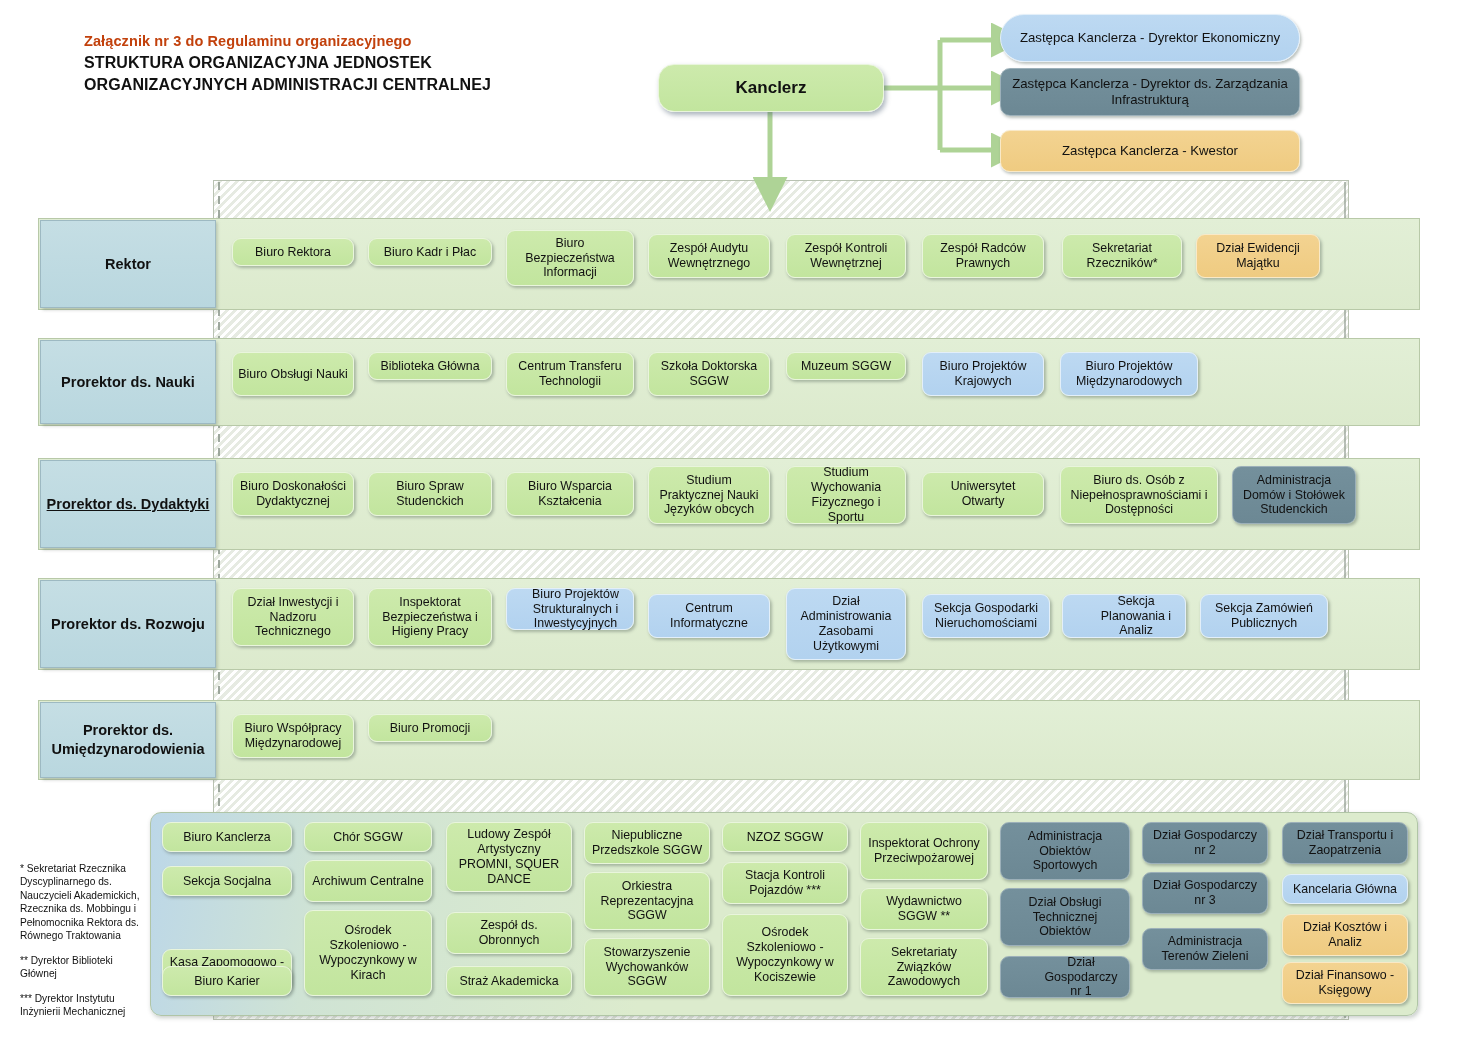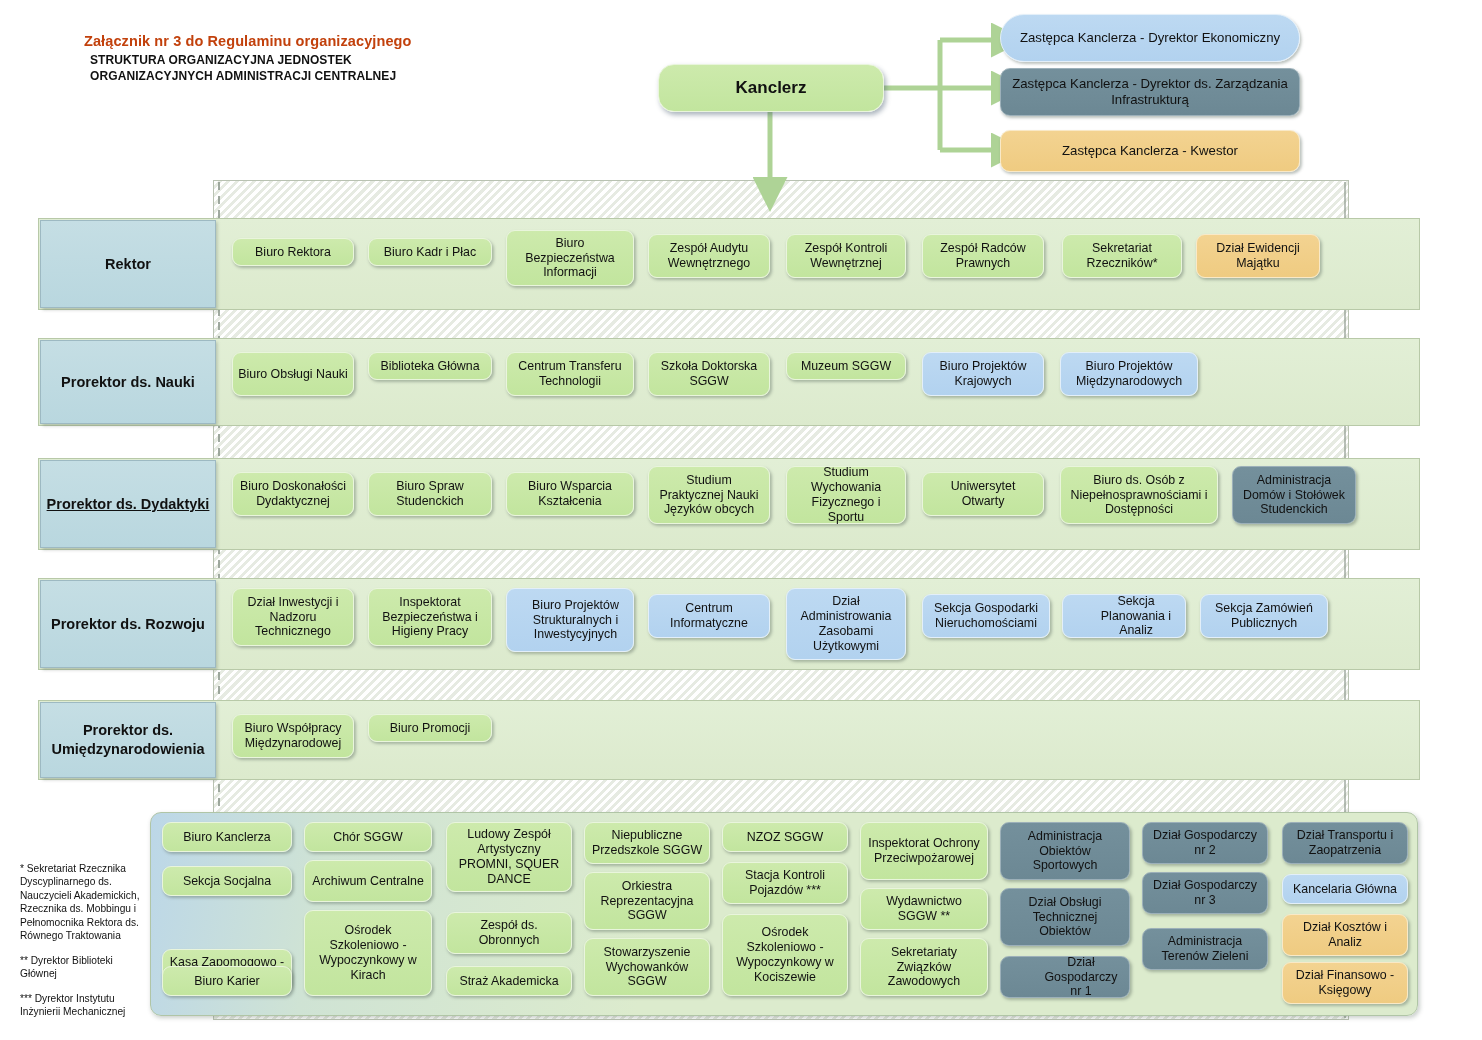--- a/index.html
+++ b/index.html
@@ -12,23 +12,22 @@
   }
   #root { position: relative; width: 1482px; height: 1040px; }
 
   
   .title-block { position: absolute; left: 84px; top: 32px; width: 520px; }
   .title-line1 {
     font-size: 14.5px; font-weight: bold; color: #c2410c; line-height: 1.35;
     letter-spacing: .1px;
   }
   .title-line2, .title-line3 {
-    font-size: 12px; font-weight: bold; color: #111; line-height: 1.4;
+    font-size: 16px; font-weight: bold; color: #111; line-height: 1.4;
     letter-spacing: .1px;
-    margin-left: 6px;
   }
 
   
   .node {
     position: absolute;
     border-radius: 9px;
     display: flex; align-items: center; justify-content: center;
     text-align: center;
     font-size: 12.4px; color: #111; line-height: 1.2;
     padding: 3px 5px;
@@ -155,21 +154,21 @@
   <div class="node green" style="left:648px; top:466px; width:122px; height:58px;">Studium Praktycznej Nauki Języków obcych</div>
   <div class="node green" style="left:786px; top:466px; width:120px; height:58px;">Studium Wychowania Fizycznego i Sportu</div>
   <div class="node green" style="left:922px; top:472px; width:122px; height:44px;">Uniwersytet Otwarty</div>
   <div class="node green" style="left:1060px; top:466px; width:158px; height:58px;">Biuro ds. Osób z Niepełnosprawnościami i Dostępności</div>
   <div class="node gray" style="left:1232px; top:466px; width:124px; height:58px;">Administracja Domów i Stołówek Studenckich</div>
 
   <div class="row-band" style="left:38px; top:578px; width:1382px; height:92px;"></div>
   <div class="row-label" style="left:40px; top:580px; width:176px; height:88px;">Prorektor ds. Rozwoju</div>
   <div class="node green" style="left:232px; top:588px; width:122px; height:58px;">Dział Inwestycji i Nadzoru Technicznego</div>
   <div class="node green" style="left:368px; top:588px; width:124px; height:58px;">Inspektorat Bezpieczeństwa i Higieny Pracy</div>
-  <div class="node blue" style="left:506px; top:588px; width:128px; height:64px;padding-left:16px;">Biuro Projektów Strukturalnych i Inwestycyjnych</div>
+  <div class="node blue" style="left:506px; top:588px; width:128px; height:42px;padding-left:16px;">Biuro Projektów Strukturalnych i Inwestycyjnych</div>
   <div class="node blue" style="left:648px; top:594px; width:122px; height:44px;">Centrum Informatyczne</div>
   <div class="node blue" style="left:786px; top:588px; width:120px; height:72px;">Dział Administrowania Zasobami Użytkowymi</div>
   <div class="node blue" style="left:922px; top:594px; width:128px; height:44px;">Sekcja Gospodarki Nieruchomościami</div>
   <div class="node blue" style="left:1062px; top:594px; width:124px; height:44px;padding-left:29px;">Sekcja Planowania i Analiz</div>
   <div class="node blue" style="left:1200px; top:594px; width:128px; height:44px;">Sekcja Zamówień Publicznych</div>
 
   <div class="row-band" style="left:38px; top:700px; width:1382px; height:80px;"></div>
   <div class="row-label" style="left:40px; top:702px; width:176px; height:76px;">Prorektor ds. Umiędzynarodowienia</div>
   <div class="node green" style="left:232px; top:714px; width:122px; height:44px;">Biuro Współpracy Międzynarodowej</div>
   <div class="node green" style="left:368px; top:714px; width:124px; height:28px;">Biuro Promocji</div>

